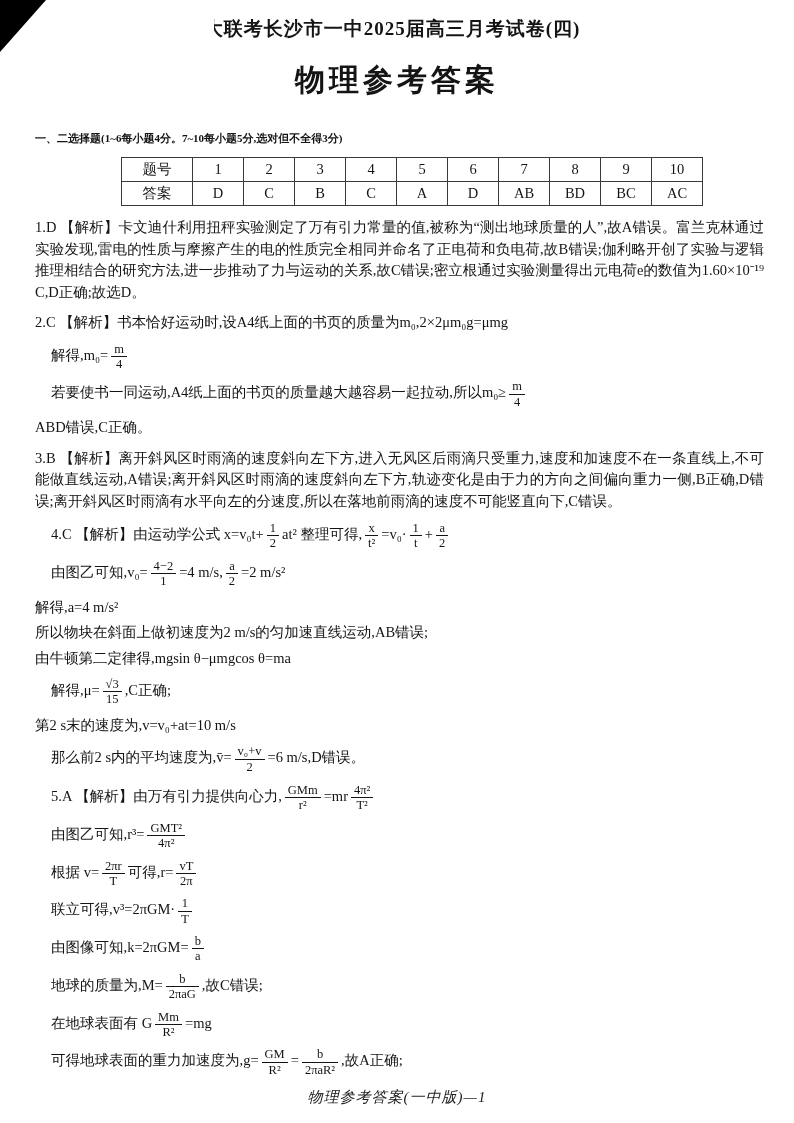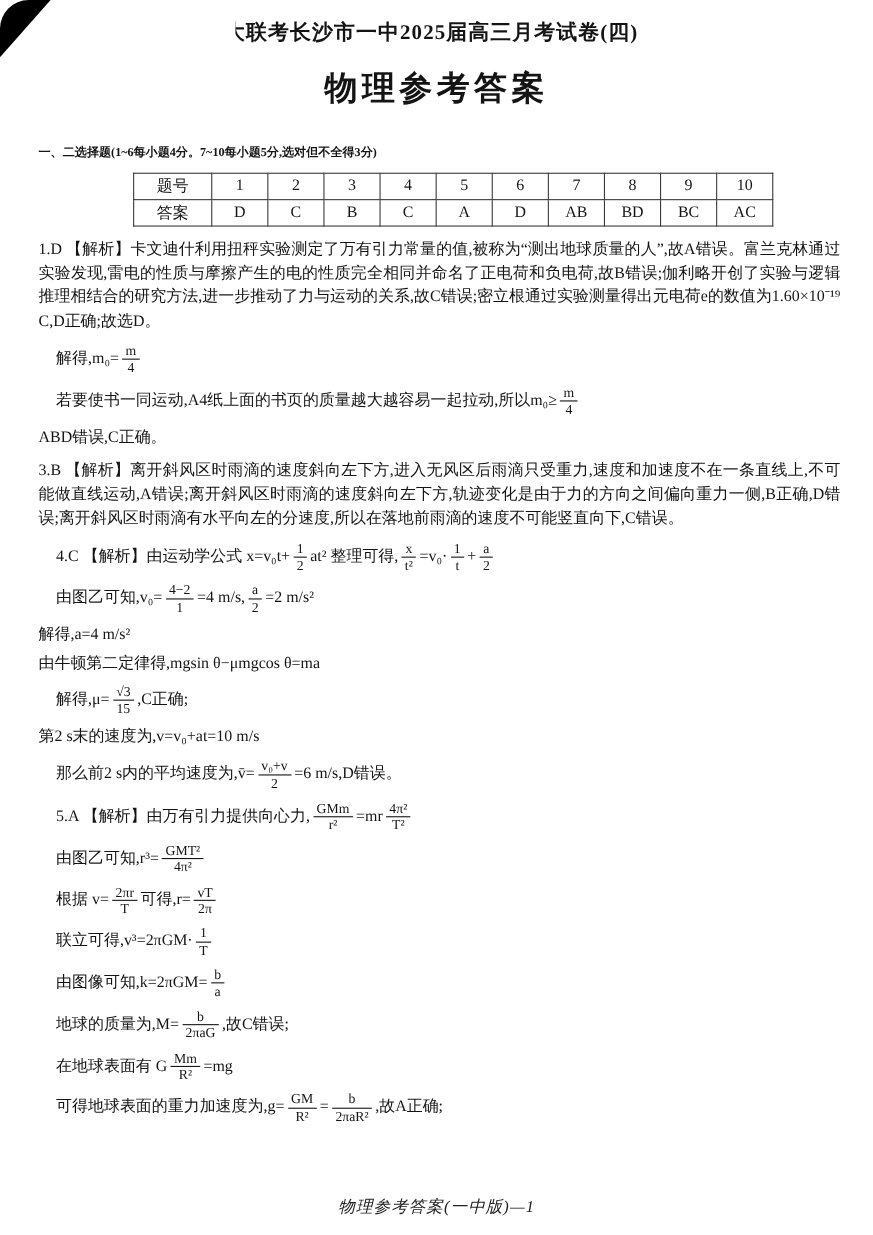--- a/index.html
+++ b/index.html
@@ -1,20 +1,19 @@
 <!DOCTYPE html>
 <html><head>
 <meta charset="utf-8">
 <style>
   html,body { margin:0; padding:0; background:#ffffff; }
   .page {
     position:relative; width:794px; height:1123px; background:#fff;
     font-family:"Liberation Serif", serif; color:#141414; overflow:hidden;
     margin:0 auto;
-    border-radius:26px;
   }
   .corner-tri {
     position:absolute; top:0; left:0; width:0; height:0;
     border-top:52px solid #000; border-right:46px solid transparent;
   }
   .exam-header {
     position:absolute; top:16px; left:0; width:100%; text-align:center;
     font-size:19px; font-weight:bold; letter-spacing:1px; white-space:nowrap;
   }
   .partial-glyph {
@@ -100,31 +99,33 @@
           <td>AC</td>
         </tr>
     </tbody>
   </table>
 
   <div class="solutions" id="solutions">
       <div class="sol">
         <div class="para"><span>1.D 【解析】卡文迪什利用扭秤实验测定了万有引力常量的值,被称为“测出地球质量的人”,故A错误。富兰克林通过实验发现,雷电的性质与摩擦产生的电的性质完全相同并命名了正电荷和负电荷,故B错误;伽利略开创了实验与逻辑推理相结合的研究方法,进一步推动了力与运动的关系,故C错误;密立根通过实验测量得出元电荷e的数值为1.60×10⁻¹⁹ C,D正确;故选D。</span></div>
       </div>
       <div class="sol">
+        <div class="para"><span>2.C 【解析】书本恰好运动时,设A4纸上面的书页的质量为m₀,2×2μm₀g=μmg</span></div>
         <div class="eq"><span>解得,m₀=</span><span class="frac"><span class="num">m</span><span class="den">4</span></span></div>
         <div class="eq"><span>若要使书一同运动,A4纸上面的书页的质量越大越容易一起拉动,所以m₀≥</span><span class="frac"><span class="num">m</span><span class="den">4</span></span></div>
         <div class="para"><span>ABD错误,C正确。</span></div>
       </div>
       <div class="sol">
         <div class="para"><span>3.B 【解析】离开斜风区时雨滴的速度斜向左下方,进入无风区后雨滴只受重力,速度和加速度不在一条直线上,不可能做直线运动,A错误;离开斜风区时雨滴的速度斜向左下方,轨迹变化是由于力的方向之间偏向重力一侧,B正确,D错误;离开斜风区时雨滴有水平向左的分速度,所以在落地前雨滴的速度不可能竖直向下,C错误。</span></div>
       </div>
       <div class="sol">
         <div class="eq"><span>4.C 【解析】由运动学公式 x=v₀t+</span><span class="frac"><span class="num">1</span><span class="den">2</span></span><span>at² 整理可得,</span><span class="frac"><span class="num">x</span><span class="den">t²</span></span><span>=v₀·</span><span class="frac"><span class="num">1</span><span class="den">t</span></span><span>+</span><span class="frac"><span class="num">a</span><span class="den">2</span></span></div>
         <div class="eq"><span>由图乙可知,v₀=</span><span class="frac"><span class="num">4−2</span><span class="den">1</span></span><span>=4 m/s,</span><span class="frac"><span class="num">a</span><span class="den">2</span></span><span>=2 m/s²</span></div>
         <div class="para"><span>解得,a=4 m/s²</span></div>
+        <div class="para"><span>所以物块在斜面上做初速度为2 m/s的匀加速直线运动,AB错误;</span></div>
         <div class="para"><span>由牛顿第二定律得,mgsin θ−μmgcos θ=ma</span></div>
         <div class="eq"><span>解得,μ=</span><span class="frac"><span class="num">√3</span><span class="den">15</span></span><span>,C正确;</span></div>
         <div class="para"><span>第2 s末的速度为,v=v₀+at=10 m/s</span></div>
         <div class="eq"><span>那么前2 s内的平均速度为,v̄=</span><span class="frac"><span class="num">v₀+v</span><span class="den">2</span></span><span>=6 m/s,D错误。</span></div>
       </div>
       <div class="sol">
         <div class="eq"><span>5.A 【解析】由万有引力提供向心力,</span><span class="frac"><span class="num">GMm</span><span class="den">r²</span></span><span>=mr</span><span class="frac"><span class="num">4π²</span><span class="den">T²</span></span></div>
         <div class="eq"><span>由图乙可知,r³=</span><span class="frac"><span class="num">GMT²</span><span class="den">4π²</span></span></div>
         <div class="eq"><span>根据 v=</span><span class="frac"><span class="num">2πr</span><span class="den">T</span></span><span>可得,r=</span><span class="frac"><span class="num">vT</span><span class="den">2π</span></span></div>
         <div class="eq"><span>联立可得,v³=2πGM·</span><span class="frac"><span class="num">1</span><span class="den">T</span></span></div>

